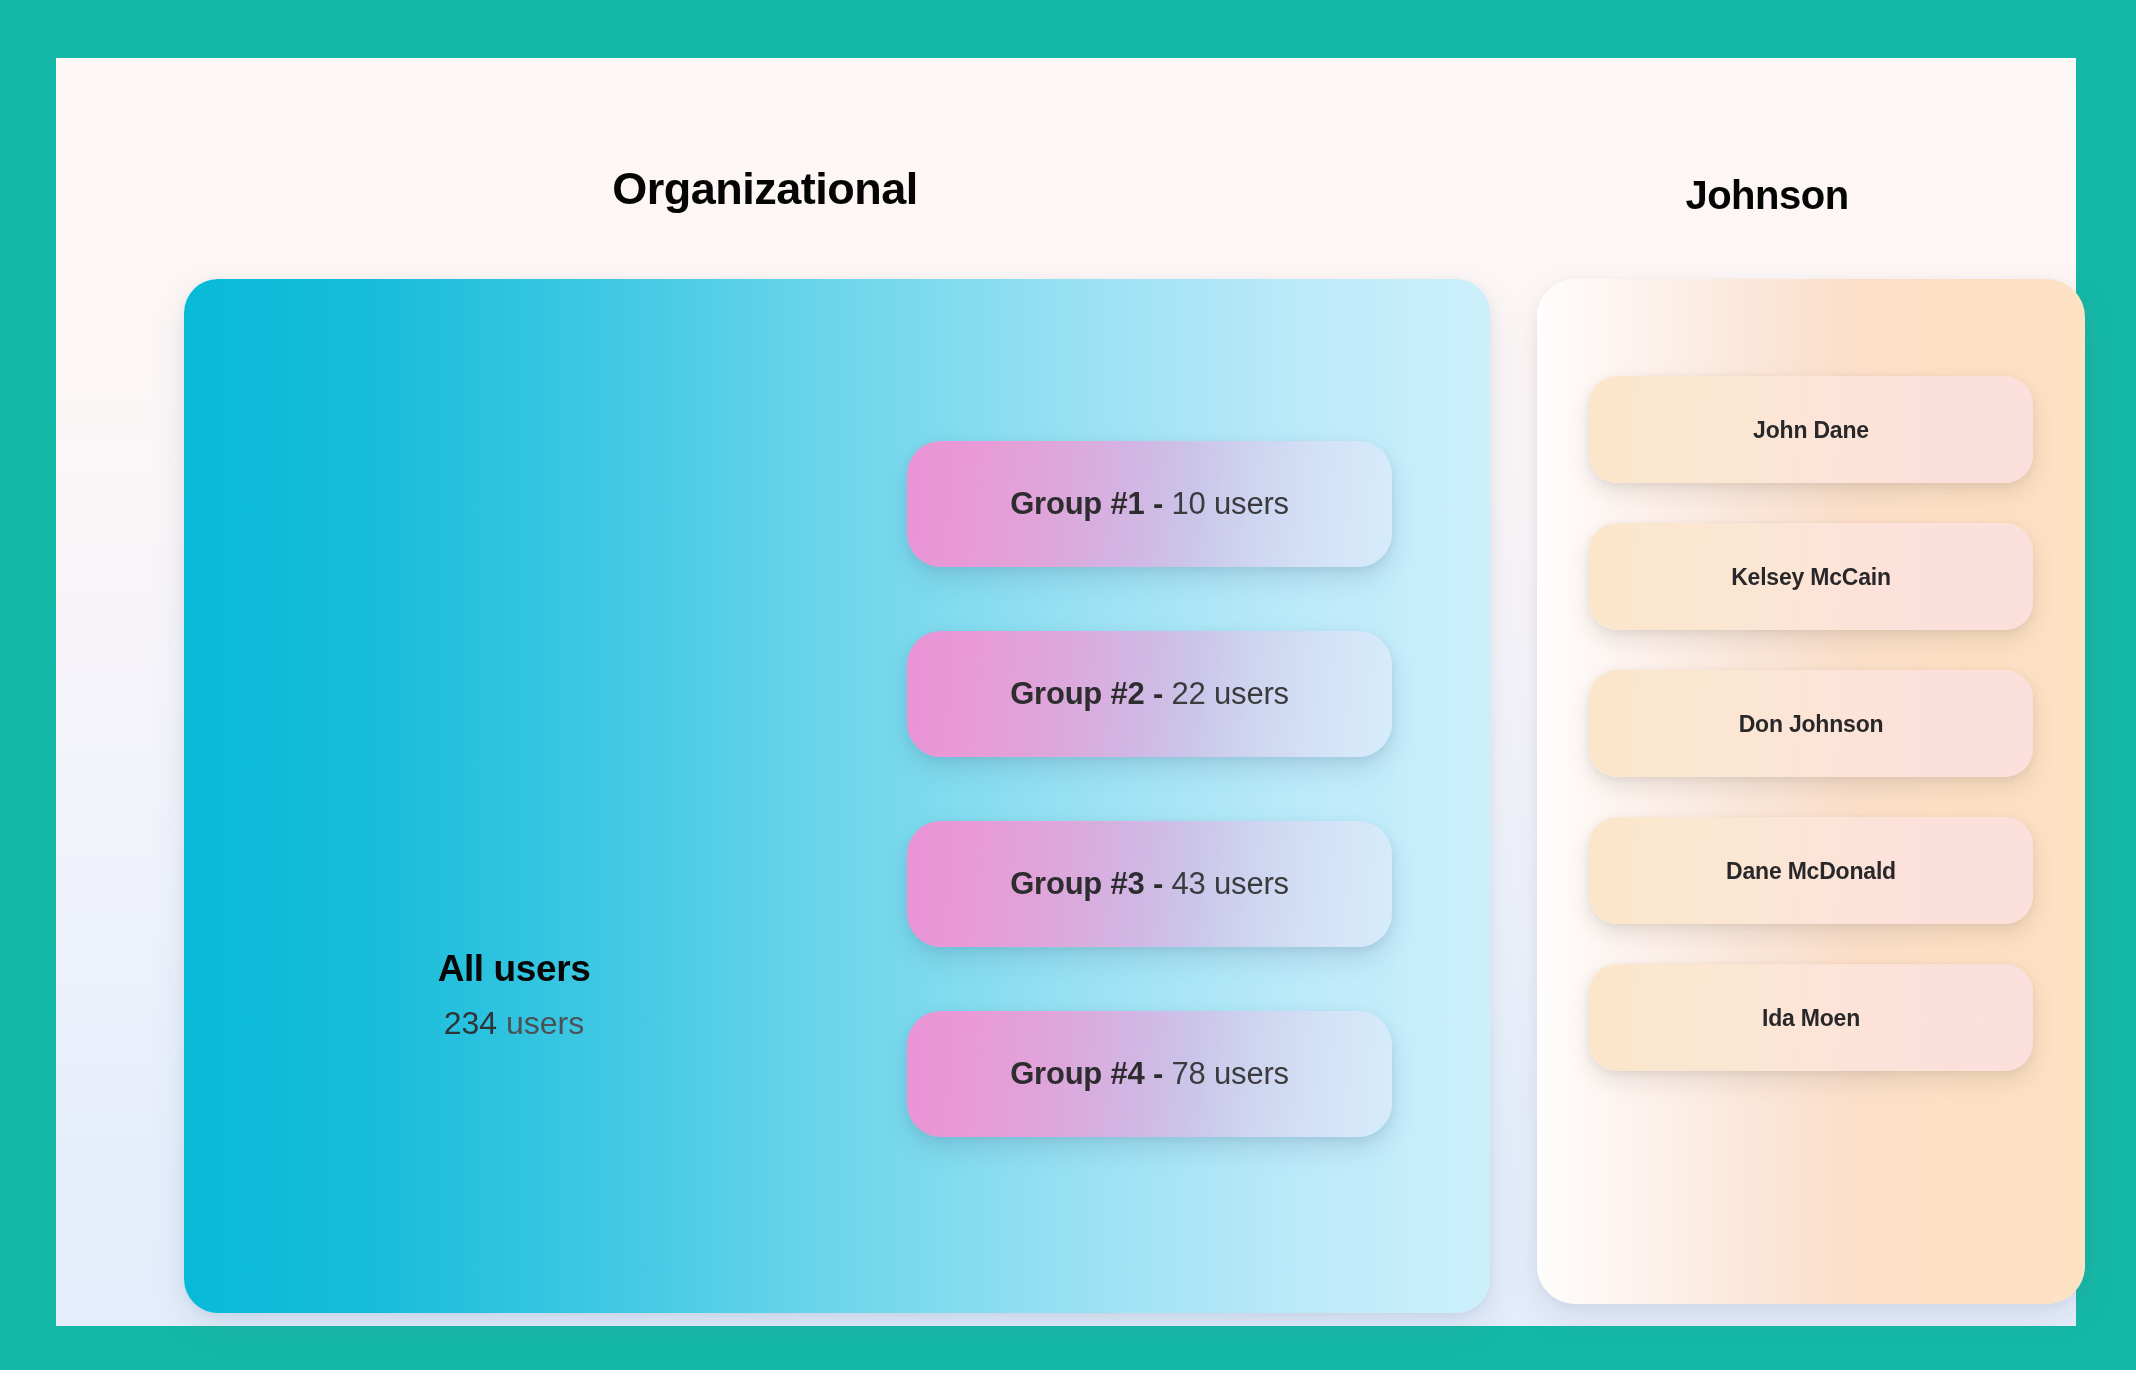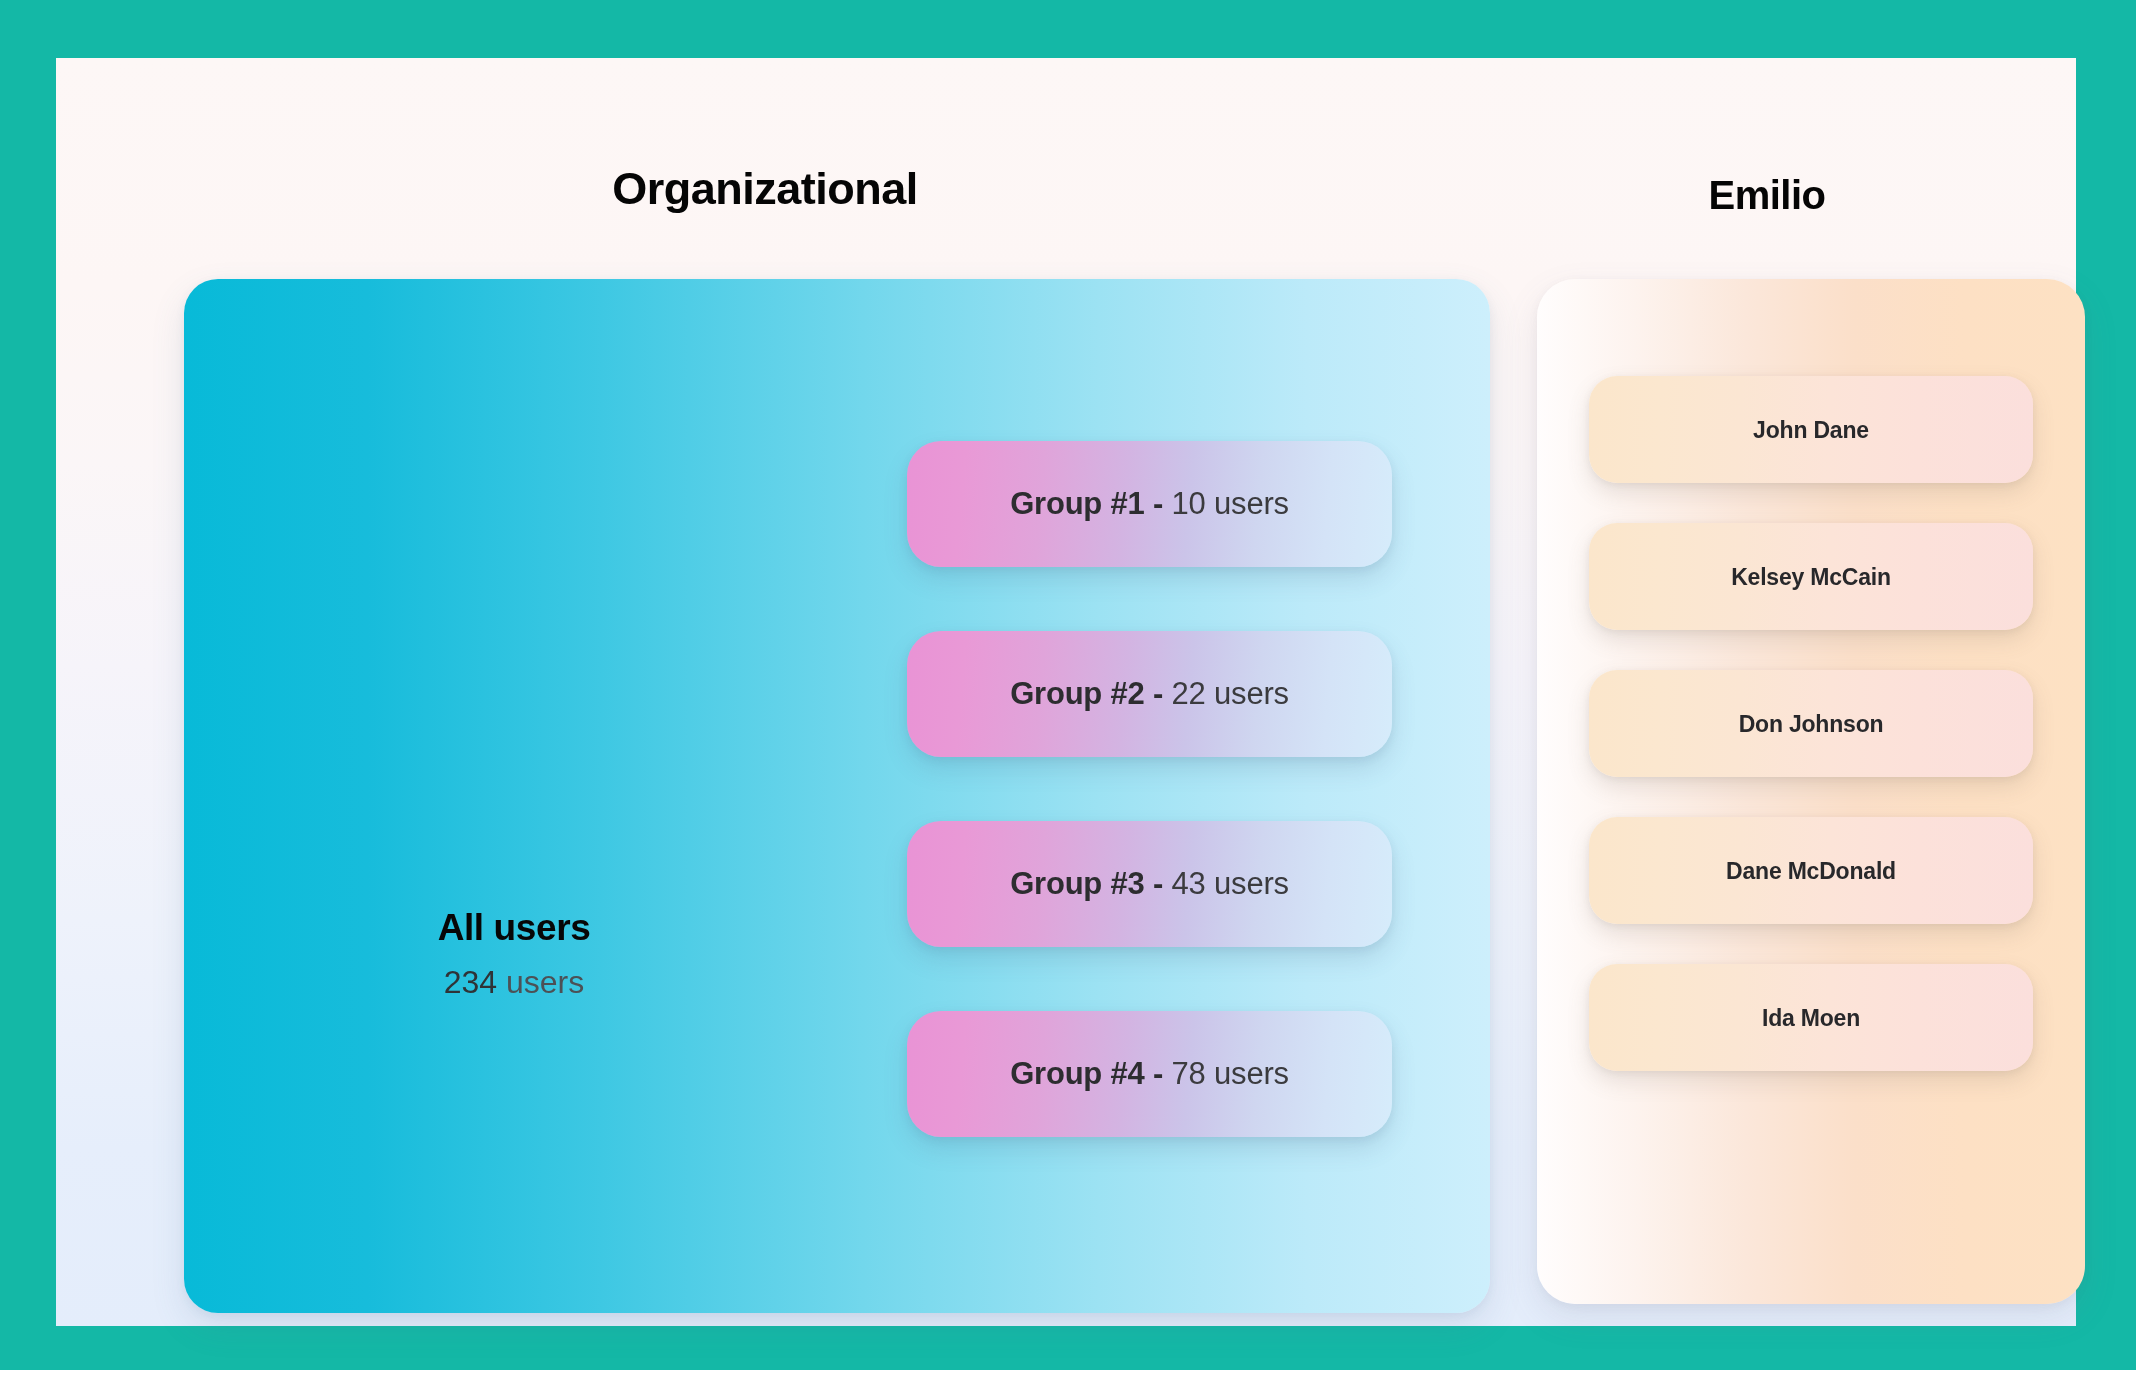--- a/index.html
+++ b/index.html
@@ -83,21 +83,21 @@
         #bceaf9 86%,
         #cdeffc 100%);
     box-shadow: 0 14px 34px rgba(80,110,150,0.14),
                 0 3px 10px rgba(80,110,150,0.08);
   }
 
   
   #all-users-block {
     position: absolute;
     left: 130px;
-    top: 626px;
+    top: 667px;
     width: 400px;
     text-align: center;
   }
   #all-users-title {
     font-size: 37px;
     font-weight: 700;
     color: #070707;
     letter-spacing: -0.4px;
     line-height: 46px;
   }
@@ -205,21 +205,21 @@
 </style>
 </head>
 <body>
 
 <div id="canvas">
 
   <div id="content-area">
 
     <div class="col-title" id="title-organizational">Organizational</div>
 
-    <div class="col-title" id="title-private">Emilio</div>
+    <div class="col-title" id="title-private">Johnson</div>
 
     <div id="org-panel">
 
       <div id="all-users-block">
         <div id="all-users-title">All users</div>
         <div id="all-users-count">
           <span class="count-number">234</span><span class="count-unit"> users</span>
         </div>
       </div>
 

